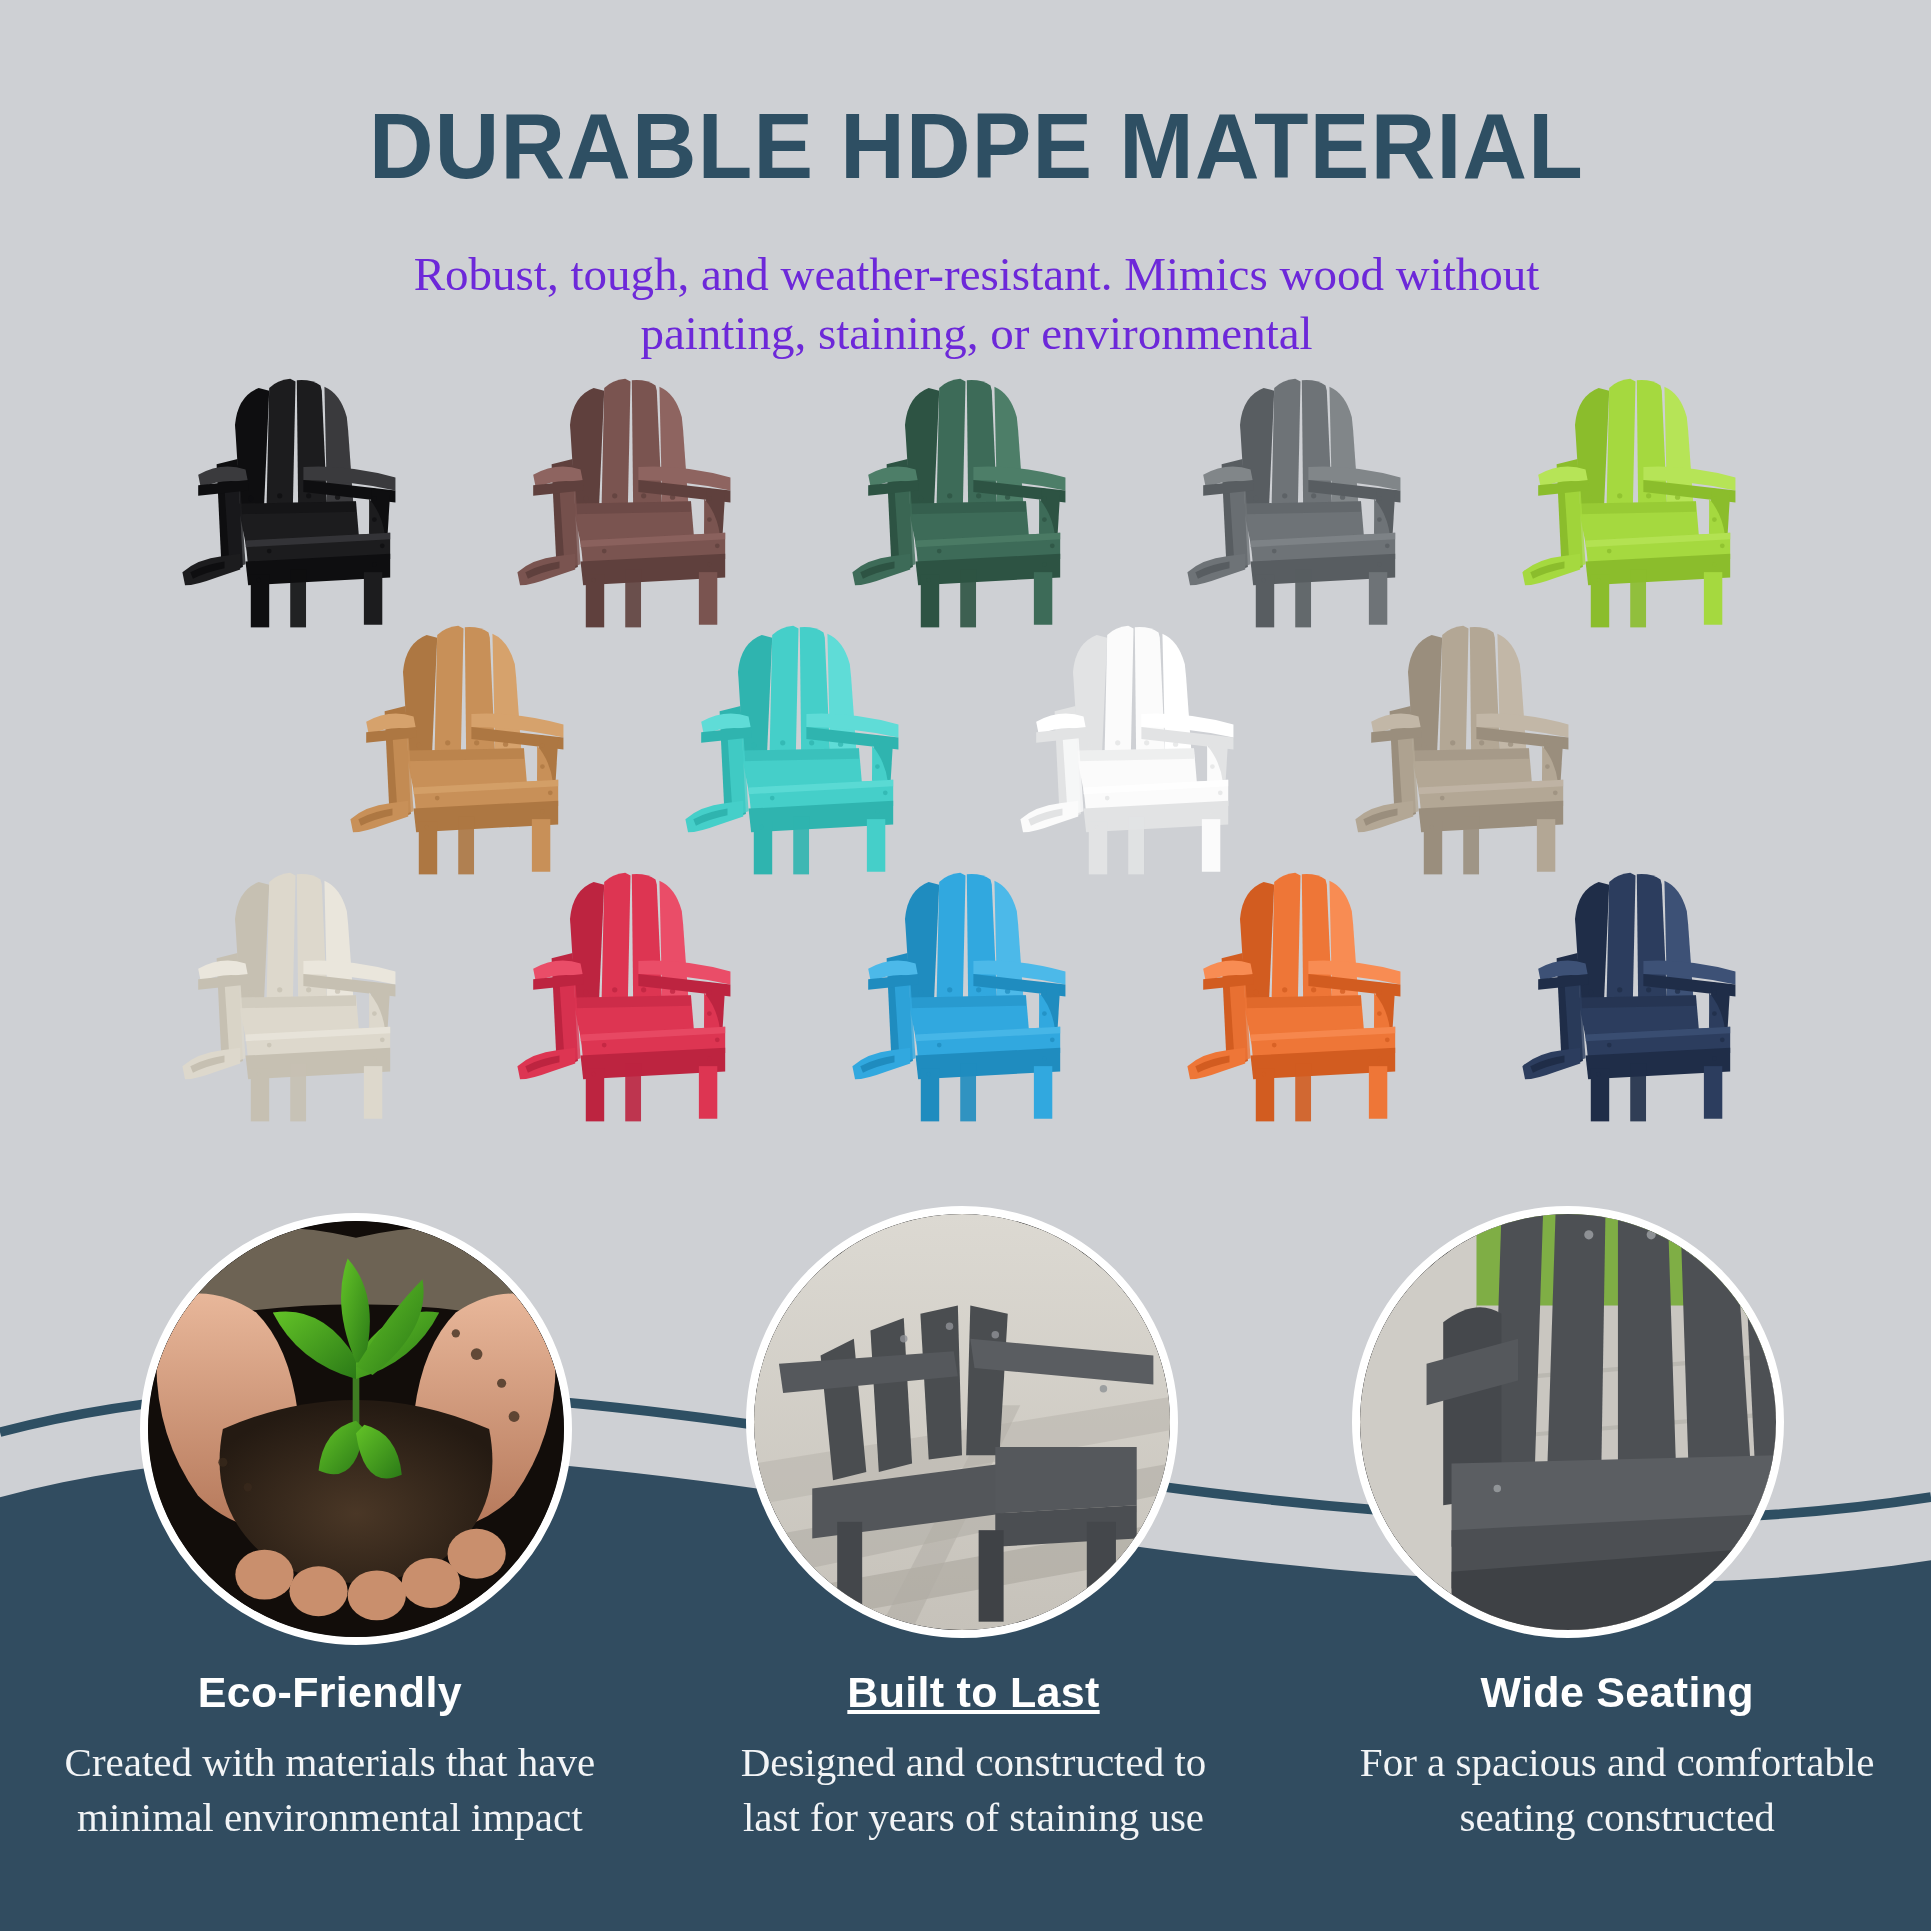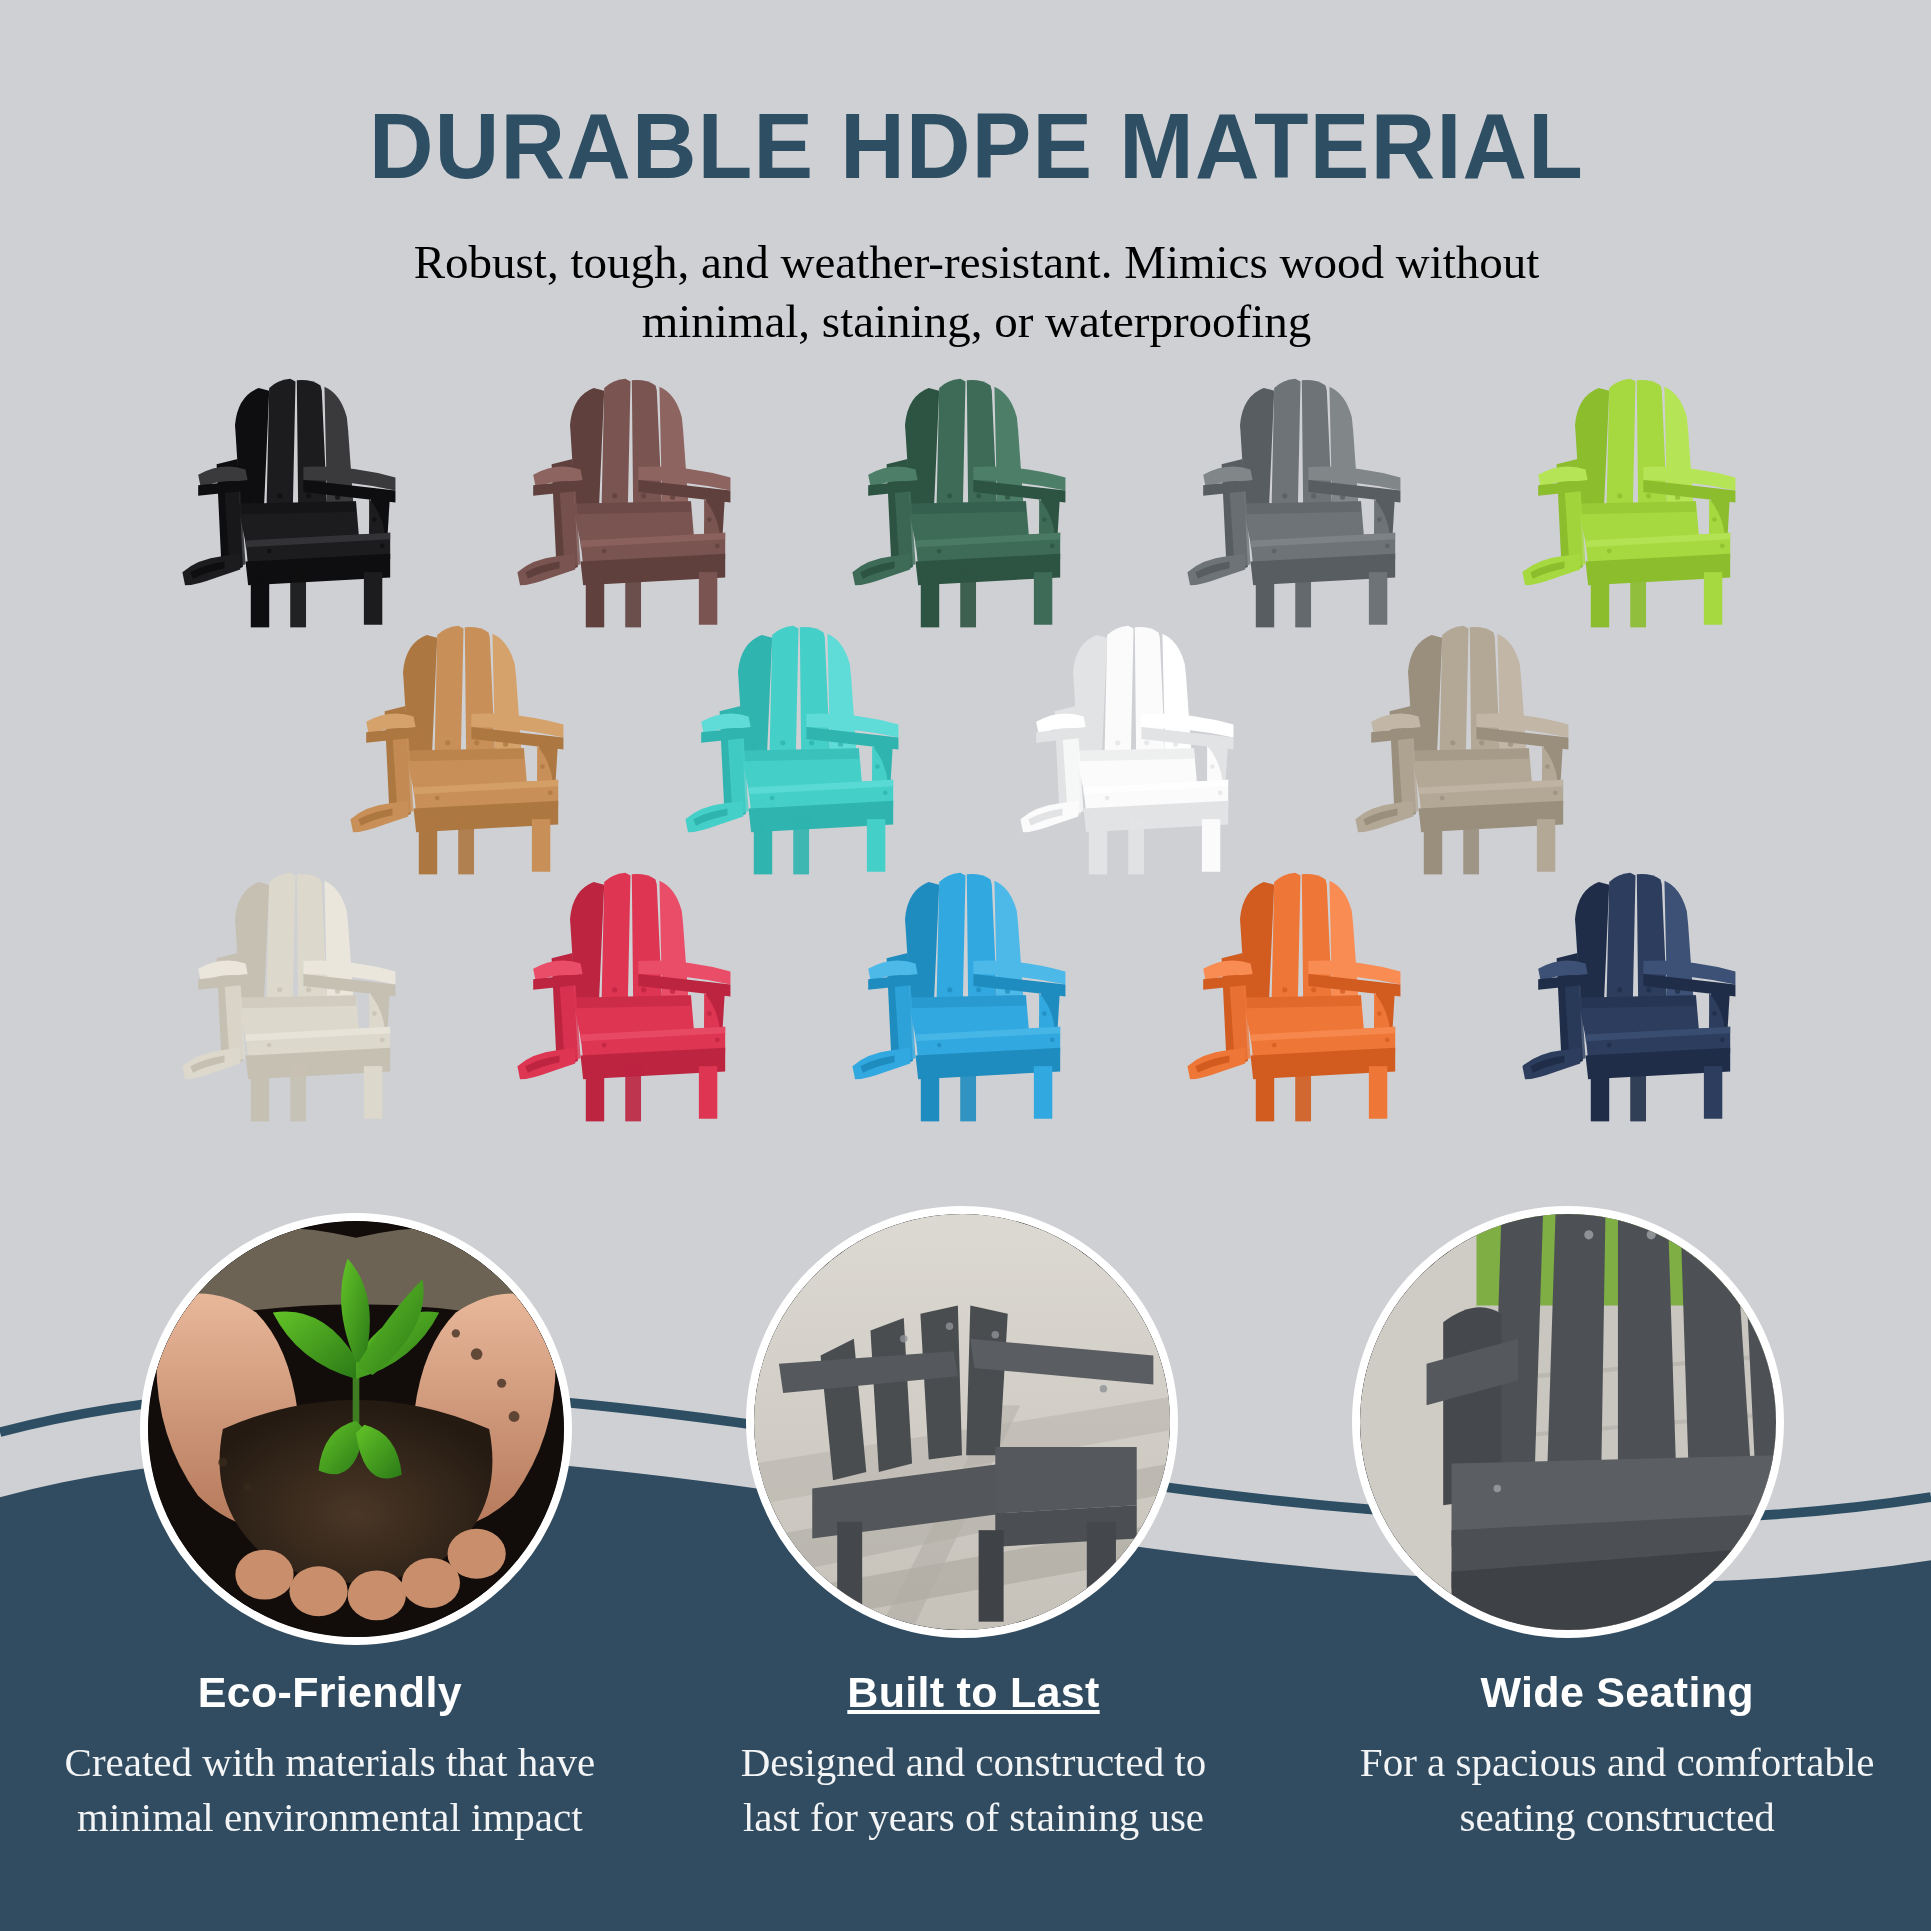--- a/index.html
+++ b/index.html
@@ -14,22 +14,22 @@
   
   .header{position:absolute;top:98px;left:11px;width:1931px;text-align:center;}
   .title{
     font-family:"Liberation Sans",sans-serif;
     font-size:93px;font-weight:700;letter-spacing:1.3px;
     color:#2e4f63;line-height:1.05;margin:0;
     transform:scaleX(.96);
   }
   .subtitle{
     font-family:"Liberation Serif",serif;
-    font-size:47px;color:#000000;line-height:1.27;
-    margin:37px auto 0;max-width:1369px;font-weight:400;
+    font-size:47px;color:#6d28d9;line-height:1.27;
+    margin:49px auto 0;max-width:1369px;font-weight:400;
   }
 
   
   .chair-rows{position:absolute;top:367px;left:0;width:1931px;}
   .chair-row{display:flex;justify-content:center;}
   .row-1{gap:54px;}
   .row-2{gap:54px;margin-top:-16px;}
   .row-3{gap:54px;margin-top:-16px;}
   .chair-cell{width:281px;height:263px;position:relative;}
 
@@ -66,21 +66,21 @@
 </style>
 </head>
 <body style="background: rgb(206, 208, 212);">
 
 <div id="stage">
 
   <div class="header">
     <h1 class="title" style="color: rgb(46, 79, 99);">DURABLE HDPE MATERIAL</h1>
     <p class="subtitle">
       <span>Robust, tough, and weather-resistant. Mimics wood without</span><br>
-      <span>minimal, staining, or waterproofing</span>
+      <span>painting, staining, or environmental</span>
     </p>
   </div>
 
   <div class="chair-rows">
     <div class="chair-row row-1">
         <div class="chair-cell"><svg viewBox="0 0 200 200" width="100%" height="100%">
     <g>
 
       <path d="M54,44 Q56,22 72,16 L80,18 L76,108 L58,106 Z" fill="#0e0e10"></path>
       <path d="M80,16 Q86,10 96,9 L100,11 L98,106 L78,107 Z" fill="#1c1c1e"></path>

